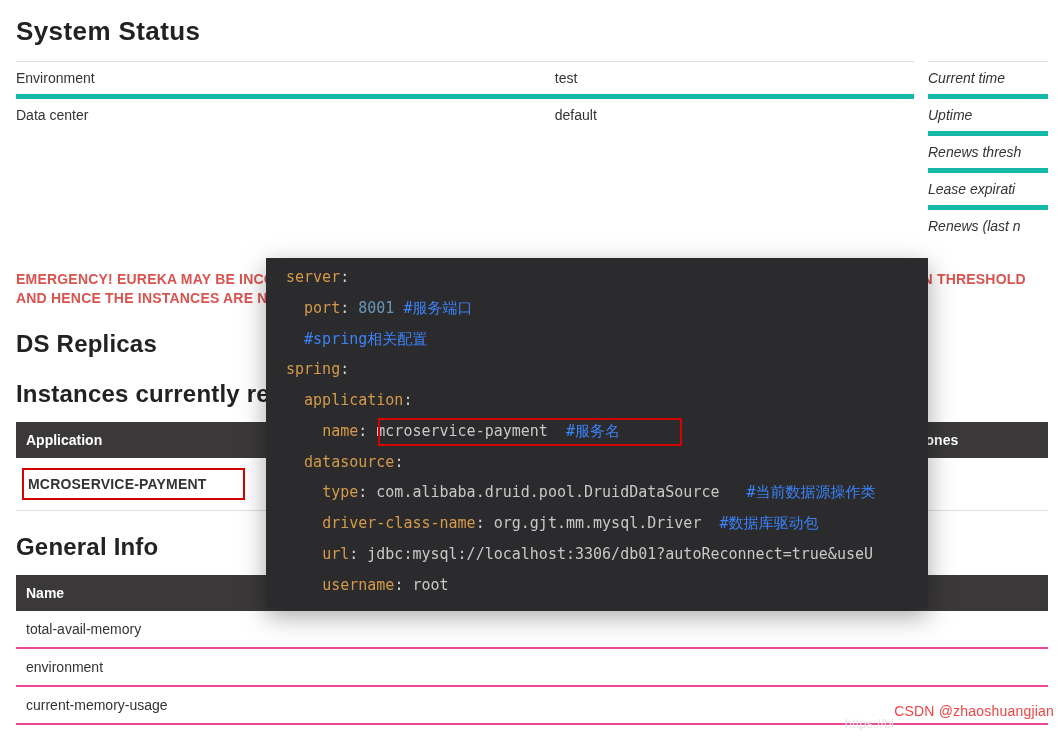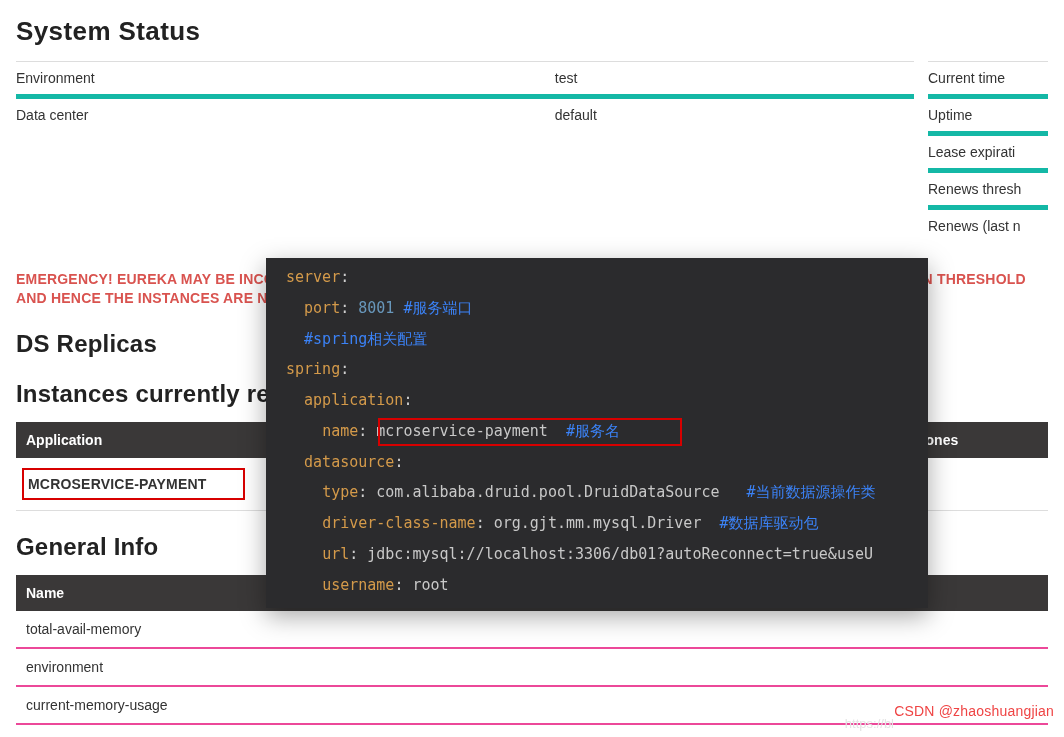--- a/index.html
+++ b/index.html
@@ -52,20 +52,21 @@
       padding: 8px 0;
       border-top: 5px solid #14b8a6;
       white-space: nowrap;
     }
     table.simple tr:first-child td { border-top: 1px solid #ddd; }
     table.simple td.label-col { width: 60%; }
 
     .status-right table.simple td {
       padding: 8px 0;
       overflow: hidden;
+      font-style: italic;
     }
 
     .emergency {
       color: #d9534f;
       font-weight: 700;
       font-size: 14px;
       margin-top: 28px;
       line-height: 1.35;
       letter-spacing: 0.2px;
     }
@@ -198,24 +199,24 @@
     <div class="status-right">
       <table class="simple">
         <tbody>
             <tr>
               <td>Current time</td>
             </tr>
         <tr>
               <td>Uptime</td>
             </tr>
         <tr>
+              <td>Renews thresh</td>
+            </tr>
+        <tr>
               <td>Lease expirati</td>
-            </tr>
-        <tr>
-              <td>Renews thresh</td>
             </tr>
         <tr>
               <td>Renews (last n</td>
             </tr>
       </tbody>
         </table>
     </div>
   </div>
 
   <div class="emergency">EMERGENCY! EUREKA MAY BE INCORRECTLY CLAIMING INSTANCES ARE UP WHEN THEY'RE NOT. RENEWALS ARE LESSER THAN THRESHOLD AND HENCE THE INSTANCES ARE NOT BEING EXPIRED JUST TO BE SAFE.</div>

